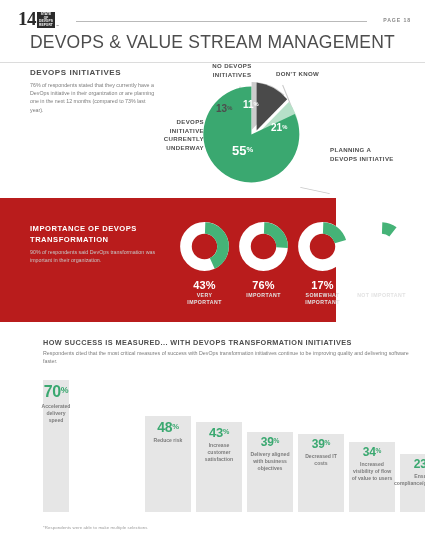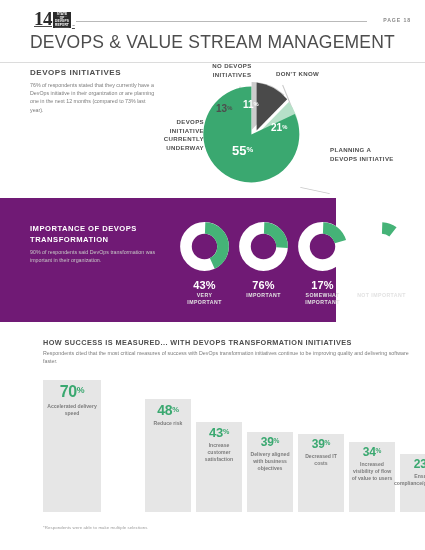--- a/index.html
+++ b/index.html
@@ -8,21 +8,21 @@
     font-family:"Liberation Sans", sans-serif;
     background:#ffffff;
     color:#4a4a4a;
     position:relative;
     overflow:hidden;
   }
   .page { position:absolute; inset:0; width:425px; height:550px; }
 
   
   .header { position:absolute; top:8px; left:18px; right:14px; height:24px; }
-  .logo { position:absolute; left:16px; top:2px; display:flex; align-items:flex-end;text-decoration:underline; }
+  .logo { position:absolute; left:0; top:2px; display:flex; align-items:flex-end; }
   .logo-num {
     font-family:"Liberation Serif", serif;
     font-size:19px; font-weight:700; color:#2b2b2b;
     line-height:18px; letter-spacing:-0.5px;
   }
   .logo-mark {
     margin-left:1px; margin-top:2px;
     background:#2b2b2b; color:#ffffff;
     padding:1px 2px 1px 2px;
     font-size:3.2px; line-height:3.6px;
@@ -81,21 +81,21 @@
   .lbl-no   { left:196px; top:0px;   width:72px; text-align:center; }
   .lbl-dk   { left:276px; top:8px;   width:70px; text-align:left; }
   .lbl-under{ left:142px; top:56px;  width:62px; text-align:right; }
   .lbl-plan { left:330px; top:84px;  width:68px; text-align:left; }
 
   .leader { position:absolute; background:#c9c9c9; }
 
   
   .sec2 {
     position:absolute; left:0; top:198px; width:336px; height:124px;
-    background:#701a75;
+    background:#b91c1c;
   }
   .s2-head {
     position:absolute; left:30px; top:26px; width:140px;
     font-size:7.6px; font-weight:700; letter-spacing:0.5px;
     color:#ffffff; line-height:10.5px;
   }
   .s2-body {
     position:absolute; left:30px; top:50px; width:136px;
     font-size:5.3px; line-height:8.2px; color:#c6c6c6;
   }
@@ -264,29 +264,29 @@
 
     </div>
   </div>
 
   <div class="sec3">
     <div class="s3-head">HOW SUCCESS IS MEASURED... WITH DEVOPS TRANSFORMATION INITIATIVES</div>
     <div class="s3-body">Respondents cited that the most critical measures of success with DevOps transformation initiatives continue to be improving quality and delivering software faster.</div>
 
     <div class="bars">
 
-      <div class="bar" style="left:0px; width:58px; height:132px;">
+      <div class="bar" style="left:0px; width:26px; height:132px;">
         <div class="bar-pct" style="font-size:16px;">
           <span>70</span><sup>%</sup>
         </div>
         <div class="bar-lbl">Accelerated delivery speed</div>
       </div>
 
 
-      <div class="bar" style="left:102px; width:46px; height:113px;">
+      <div class="bar" style="left:102px; width:46px; height:96px;">
         <div class="bar-pct" style="font-size:14px;">
           <span>48</span><sup>%</sup>
         </div>
         <div class="bar-lbl">Reduce risk</div>
       </div>
 
       <div class="bar" style="left:153px; width:46px; height:90px;">
         <div class="bar-pct" style="font-size:13px;">
           <span>43</span><sup>%</sup>
         </div>

